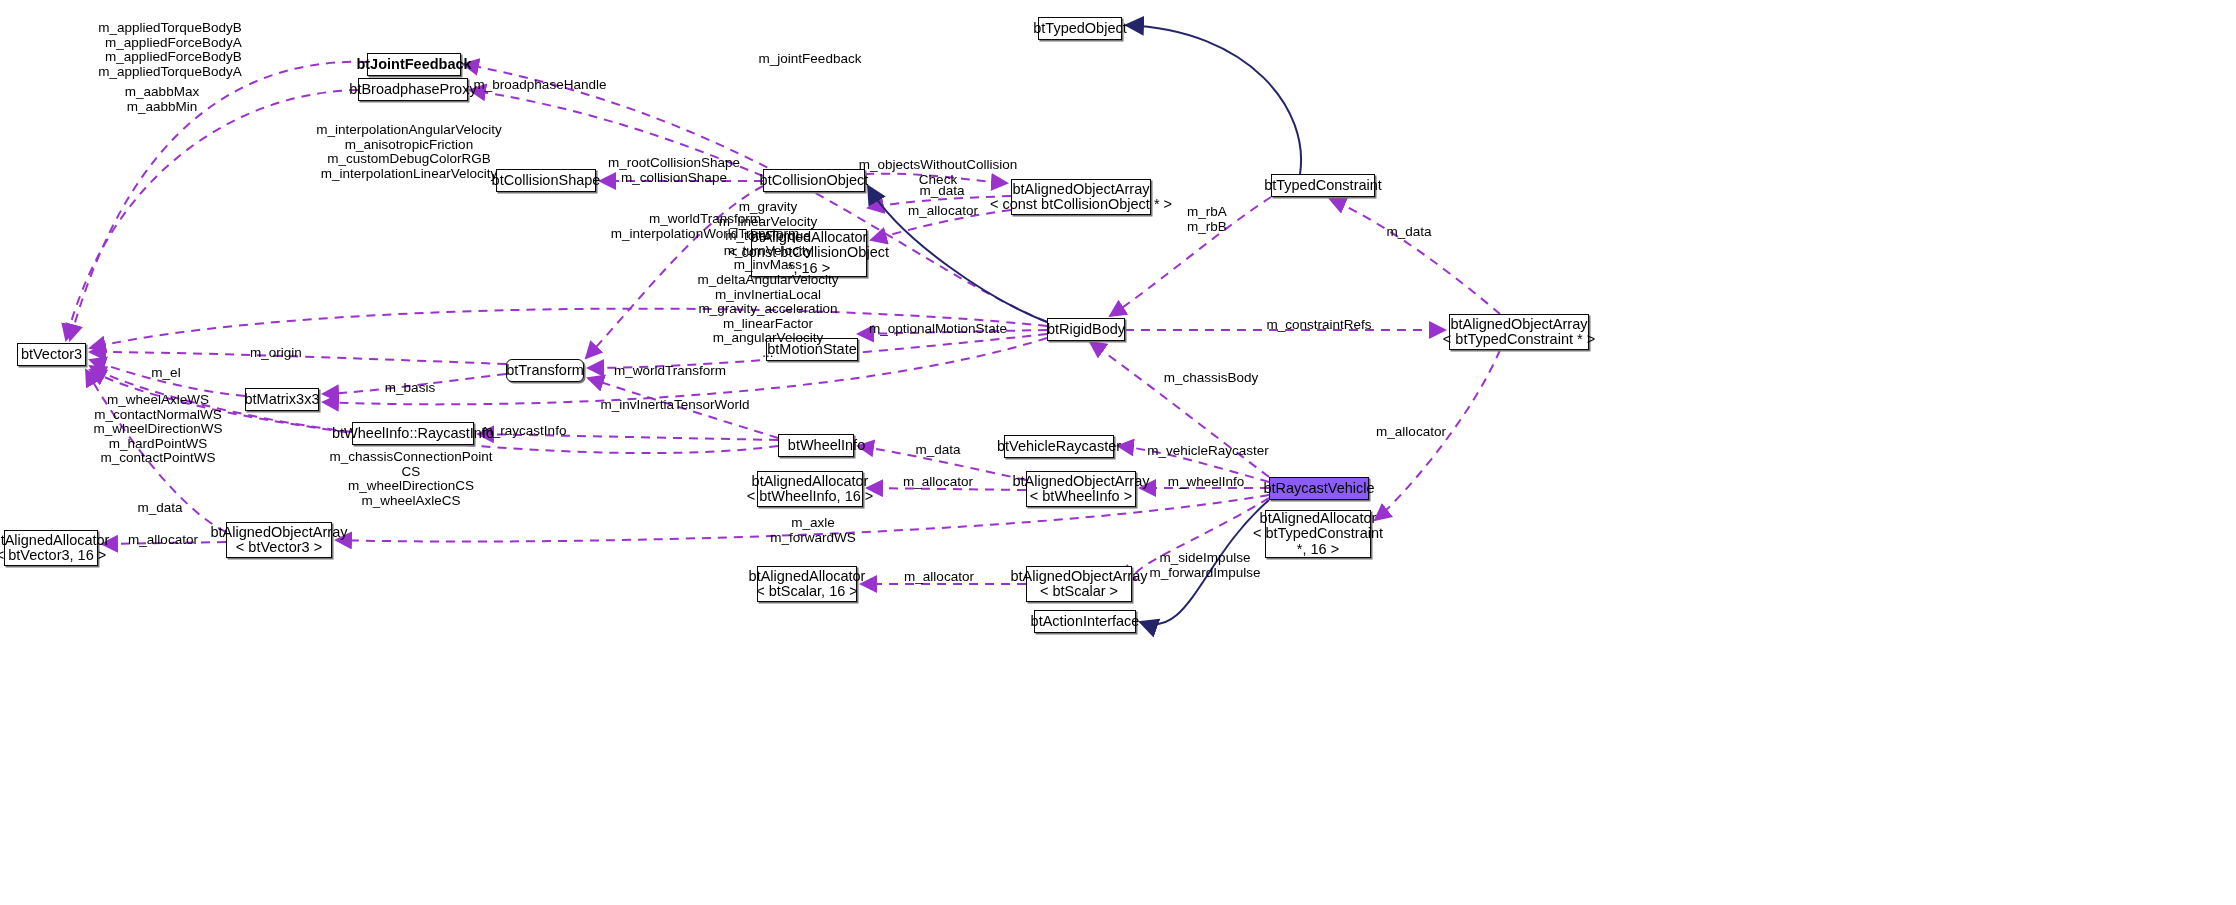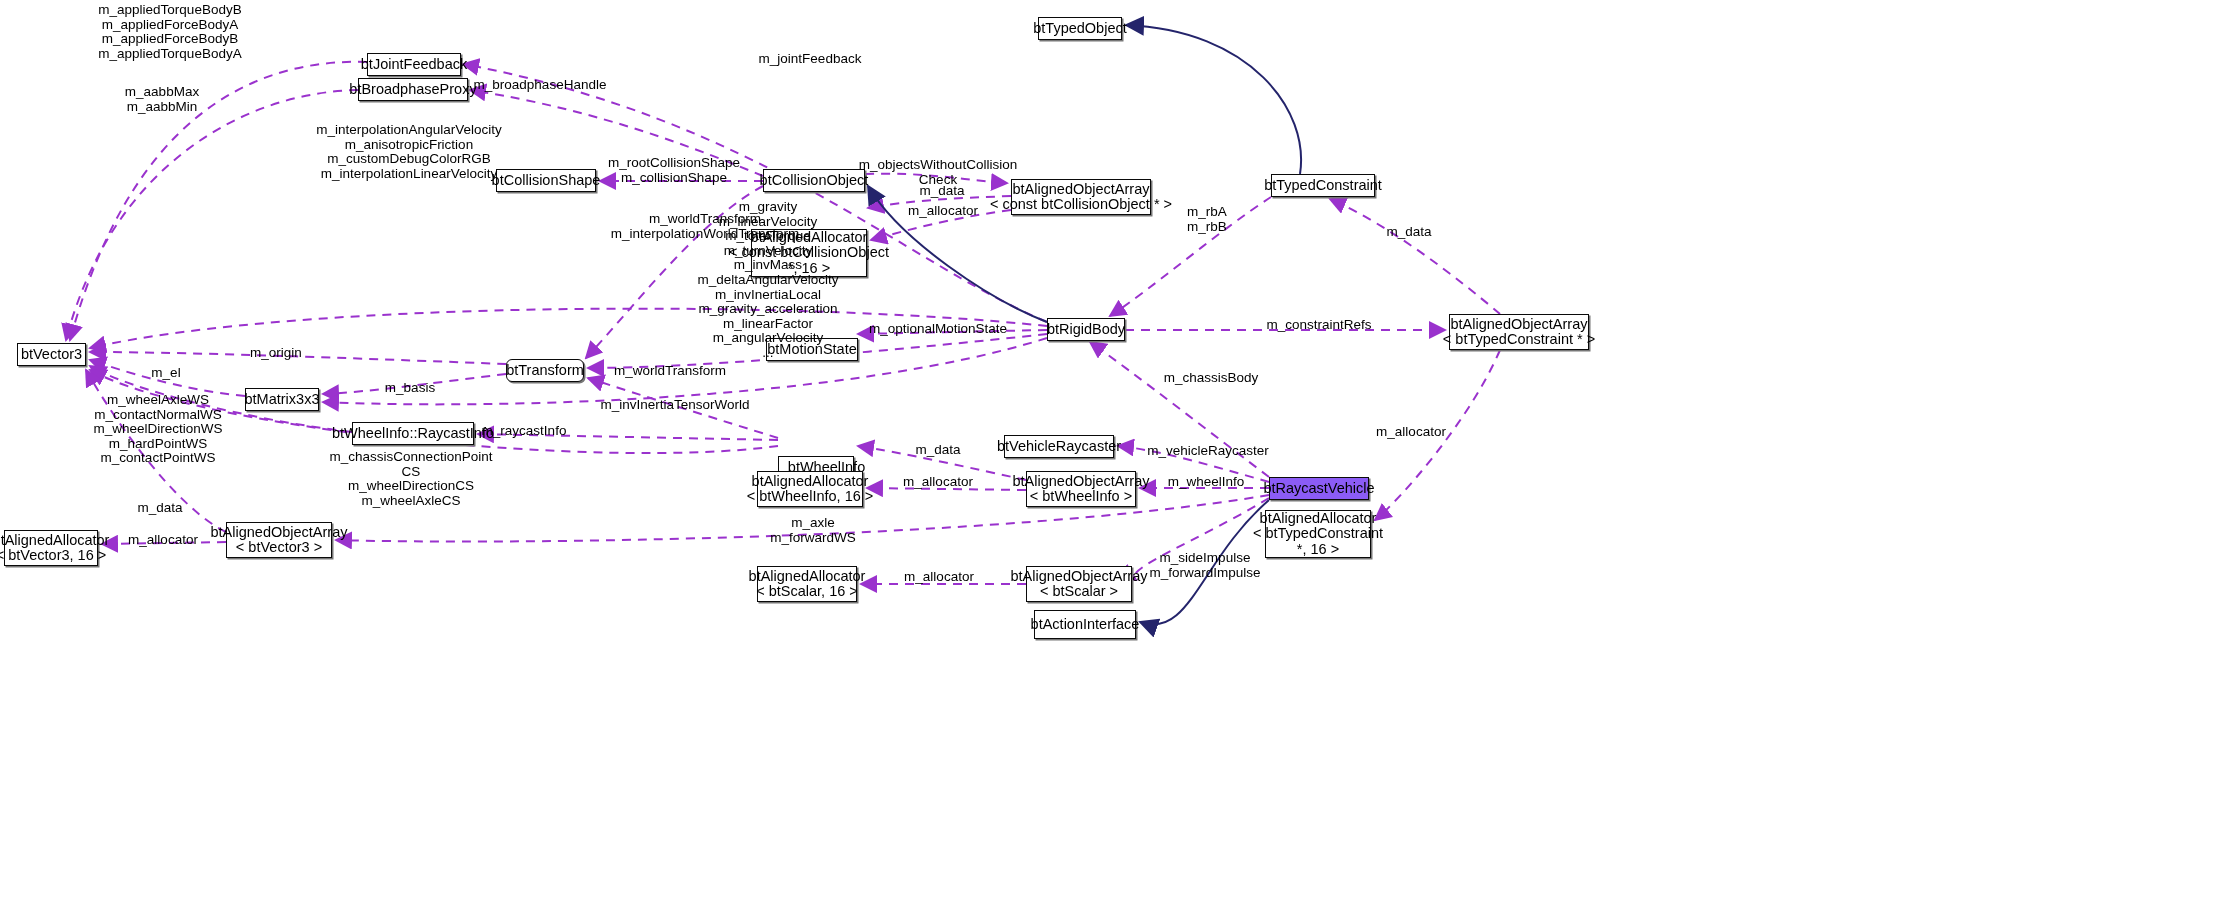--- a/index.html
+++ b/index.html
@@ -146,50 +146,50 @@
 
       <path d="M1047,322 C990,300 900,240 868,186"></path>
 
       <path d="M1300,174 C1310,110 1250,30 1126,25"></path>
 
       <path d="M1269,500 C1200,560 1190,640 1140,622"></path>
     </g>
   </svg>
 
   <div id="nodes">
-      <div class="node" style="left: 367px; top: 53px; width: 94px; height: 23px;"><span class="nline">btJointFeedback</span></div>
+      <div class="node" style="left: 367px; top: 53px; width: 94px; height: 23px; font-weight: bold;"><span class="nline">btJointFeedback</span></div>
       <div class="node" style="left: 358px; top: 78px; width: 110px; height: 23px;"><span class="nline">btBroadphaseProxy</span></div>
       <div class="node" style="left: 1038px; top: 17px; width: 84px; height: 23px;"><span class="nline">btTypedObject</span></div>
       <div class="node" style="left: 496px; top: 169px; width: 100px; height: 23px;"><span class="nline">btCollisionShape</span></div>
       <div class="node" style="left: 763px; top: 169px; width: 102px; height: 23px;"><span class="nline">btCollisionObject</span></div>
       <div class="node" style="left: 1271px; top: 174px; width: 104px; height: 23px;"><span class="nline">btTypedConstraint</span></div>
       <div class="node" style="left: 1011px; top: 179px; width: 140px; height: 36px;"><span class="nline">btAlignedObjectArray</span><span class="nline">&lt; const btCollisionObject * &gt;</span></div>
       <div class="node" style="left: 751px; top: 229px; width: 116px; height: 48px;"><span class="nline">btAlignedAllocator</span><span class="nline">&lt; const btCollisionObject</span><span class="nline">*, 16 &gt;</span></div>
       <div class="node" style="left: 1047px; top: 318px; width: 78px; height: 23px;"><span class="nline">btRigidBody</span></div>
       <div class="node" style="left: 766px; top: 338px; width: 92px; height: 23px;"><span class="nline">btMotionState</span></div>
       <div class="node" style="left: 1449px; top: 314px; width: 140px; height: 36px;"><span class="nline">btAlignedObjectArray</span><span class="nline">&lt; btTypedConstraint * &gt;</span></div>
       <div class="node" style="left: 17px; top: 343px; width: 69px; height: 23px;"><span class="nline">btVector3</span></div>
       <div class="node" style="left: 506px; top: 359px; width: 78px; height: 23px; border-radius: 6px;"><span class="nline">btTransform</span></div>
       <div class="node" style="left: 245px; top: 388px; width: 74px; height: 23px;"><span class="nline">btMatrix3x3</span></div>
       <div class="node" style="left: 352px; top: 422px; width: 122px; height: 23px;"><span class="nline">btWheelInfo::RaycastInfo</span></div>
-      <div class="node" style="left: 778px; top: 456px; width: 76px; height: 23px; padding-left: 27px;"><span class="nline">btWheelInfo</span></div>
+      <div class="node" style="left: 778px; top: 434px; width: 76px; height: 23px; padding-left: 27px;"><span class="nline">btWheelInfo</span></div>
       <div class="node" style="left: 1004px; top: 435px; width: 110px; height: 23px;"><span class="nline">btVehicleRaycaster</span></div>
       <div class="node highlight" style="left: 1269px; top: 477px; width: 100px; height: 23px;"><span class="nline">btRaycastVehicle</span></div>
       <div class="node" style="left: 757px; top: 471px; width: 106px; height: 36px;"><span class="nline">btAlignedAllocator</span><span class="nline">&lt; btWheelInfo, 16 &gt;</span></div>
       <div class="node" style="left: 1026px; top: 471px; width: 110px; height: 36px;"><span class="nline">btAlignedObjectArray</span><span class="nline">&lt; btWheelInfo &gt;</span></div>
       <div class="node" style="left: 1265px; top: 510px; width: 106px; height: 48px;"><span class="nline">btAlignedAllocator</span><span class="nline">&lt; btTypedConstraint</span><span class="nline">*, 16 &gt;</span></div>
       <div class="node" style="left: 4px; top: 530px; width: 94px; height: 36px;"><span class="nline">btAlignedAllocator</span><span class="nline">&lt; btVector3, 16 &gt;</span></div>
       <div class="node" style="left: 226px; top: 522px; width: 106px; height: 36px;"><span class="nline">btAlignedObjectArray</span><span class="nline">&lt; btVector3 &gt;</span></div>
       <div class="node" style="left: 757px; top: 566px; width: 100px; height: 36px;"><span class="nline">btAlignedAllocator</span><span class="nline">&lt; btScalar, 16 &gt;</span></div>
       <div class="node" style="left: 1026px; top: 566px; width: 106px; height: 36px;"><span class="nline">btAlignedObjectArray</span><span class="nline">&lt; btScalar &gt;</span></div>
-      <div class="node" style="left: 1034px; top: 610px; width: 102px; height: 29px;"><span class="nline">btActionInterface</span></div>
+      <div class="node" style="left: 1034px; top: 610px; width: 102px; height: 23px;"><span class="nline">btActionInterface</span></div>
     </div>
 
   <div id="labels">
-      <div class="edge-label" style="left: 170px; top: 3px;"><div>m_appliedTorqueBodyB</div><div>m_appliedForceBodyA</div><div>m_appliedForceBodyB</div><div>m_appliedTorqueBodyA</div></div>
+      <div class="edge-label" style="left: 170px; top: 21px; text-align: right;"><div>m_appliedTorqueBodyB</div><div>m_appliedForceBodyA</div><div>m_appliedForceBodyB</div><div>m_appliedTorqueBodyA</div></div>
       <div class="edge-label" style="left: 810px; top: 52px;"><div>m_jointFeedback</div></div>
       <div class="edge-label" style="left: 162px; top: 85px;"><div>m_aabbMax</div><div>m_aabbMin</div></div>
       <div class="edge-label" style="left: 540px; top: 78px;"><div>m_broadphaseHandle</div></div>
       <div class="edge-label" style="left: 409px; top: 123px;"><div>m_interpolationAngularVelocity</div><div>m_anisotropicFriction</div><div>m_customDebugColorRGB</div><div>m_interpolationLinearVelocity</div></div>
       <div class="edge-label" style="left: 674px; top: 156px;"><div>m_rootCollisionShape</div><div>m_collisionShape</div></div>
       <div class="edge-label" style="left: 938px; top: 158px;"><div>m_objectsWithoutCollision</div><div>Check</div></div>
       <div class="edge-label" style="left: 942px; top: 184px;"><div>m_data</div></div>
       <div class="edge-label" style="left: 943px; top: 204px;"><div>m_allocator</div></div>
       <div class="edge-label" style="left: 705px; top: 212px;"><div>m_worldTransform</div><div>m_interpolationWorldTransform</div></div>
       <div class="edge-label" style="left: 768px; top: 200px;"><div>m_gravity</div><div>m_linearVelocity</div><div>m_totalTorque</div><div>m_turnVelocity</div><div>m_invMass</div><div>m_deltaAngularVelocity</div><div>m_invInertiaLocal</div><div>m_gravity_acceleration</div><div>m_linearFactor</div><div>m_angularVelocity</div><div>...</div></div>

